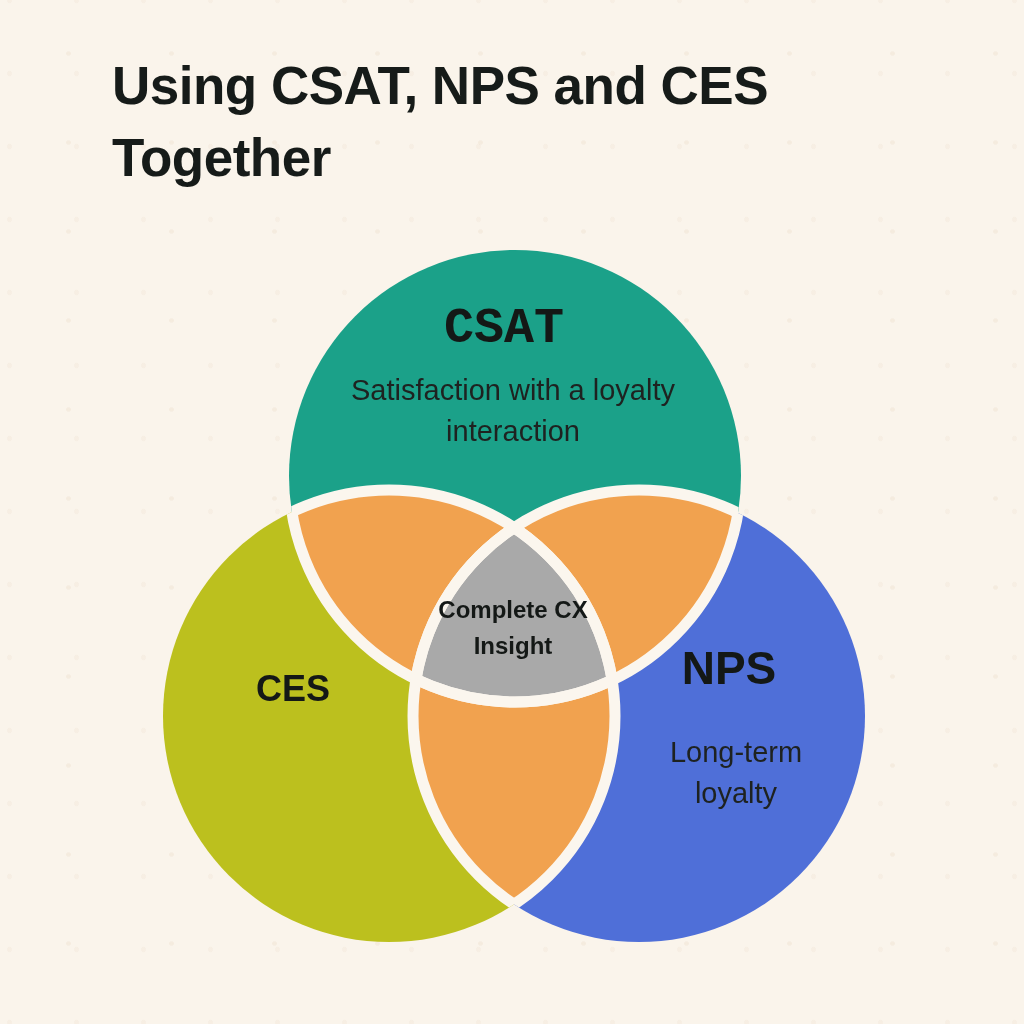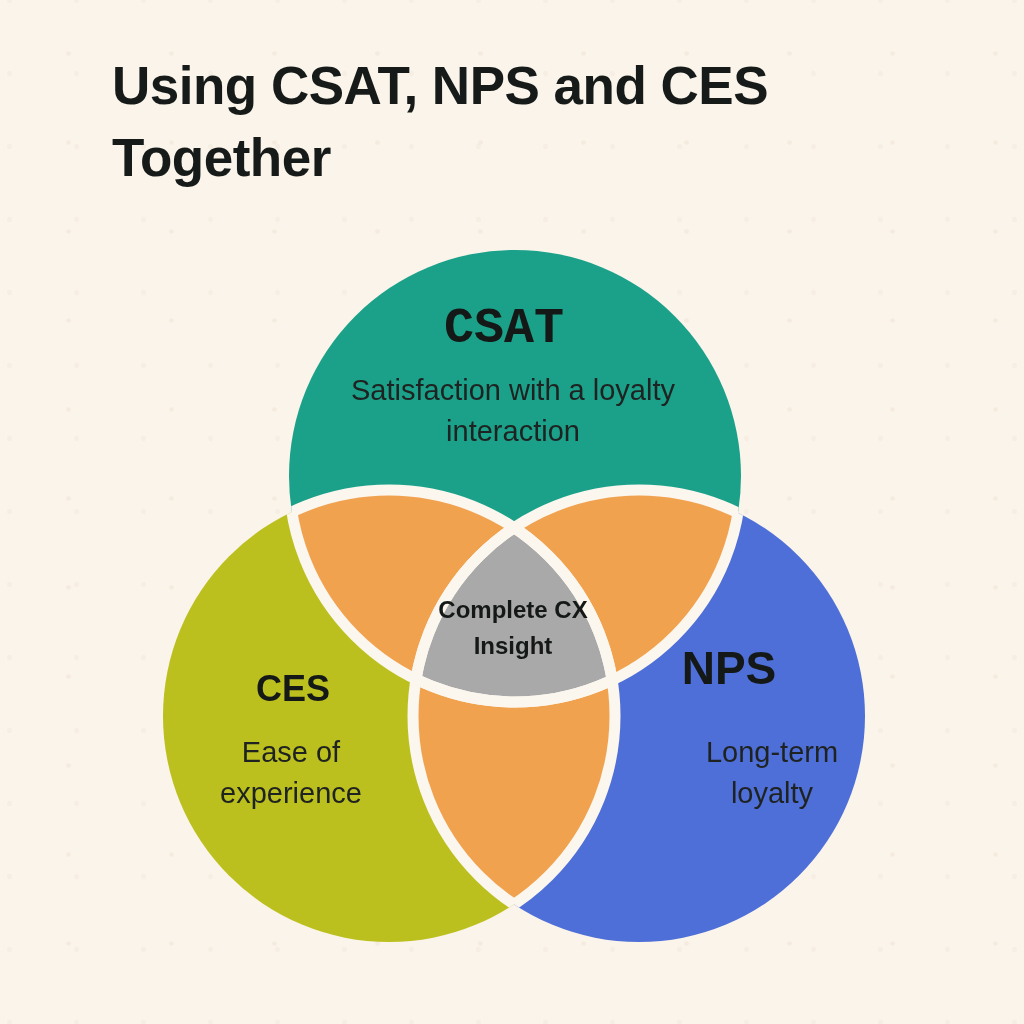--- a/index.html
+++ b/index.html
@@ -59,21 +59,21 @@
   .csat-heading { left: 504px; top: 328px; font-size: 50px; font-family: Liberation Mono, monospace; }
   .ces-heading  { left: 293px; top: 689px; font-size: 36px; }
   .nps-heading  { left: 729px; top: 668px; font-size: 46px; }
   .circle-desc {
     font-size: 29px;
     line-height: 1.42;
     font-weight: 400;
   }
   .csat-desc { left: 513px; top: 411px; width: 330px; }
   .ces-desc  { left: 291px; top: 773px; width: 190px; }
-  .nps-desc  { left: 772px; top: 773px; width: 200px; }
+  .nps-desc  { left: 736px; top: 773px; width: 200px; }
   .center-label {
     left: 513px; top: 628px; width: 150px;
     font-size: 24px;
     line-height: 1.5;
     font-weight: 700;
     color: #141816;
   }
 </style>
 </head>
 <body>
@@ -126,20 +126,19 @@
     <g clip-path="url(#clipA)">
       <circle class="sep" cx="389" cy="716" r="226"></circle>
       <circle class="sep" cx="639" cy="716" r="226"></circle>
     </g>
   </svg>
 
   <div class="label circle-heading csat-heading">CSAT</div>
   <div class="label circle-desc csat-desc">Satisfaction with a loyalty interaction</div>
 
   <div class="label circle-heading ces-heading">CES</div>
-  <div class="label circle-desc ces-desc">Ease of experience</div>
 
   <div class="label circle-heading nps-heading">NPS</div>
   <div class="label circle-desc nps-desc">Long-term loyalty</div>
 
   <div class="label center-label">Complete CX Insight</div>
 
 </div>
 
 </body></html>

